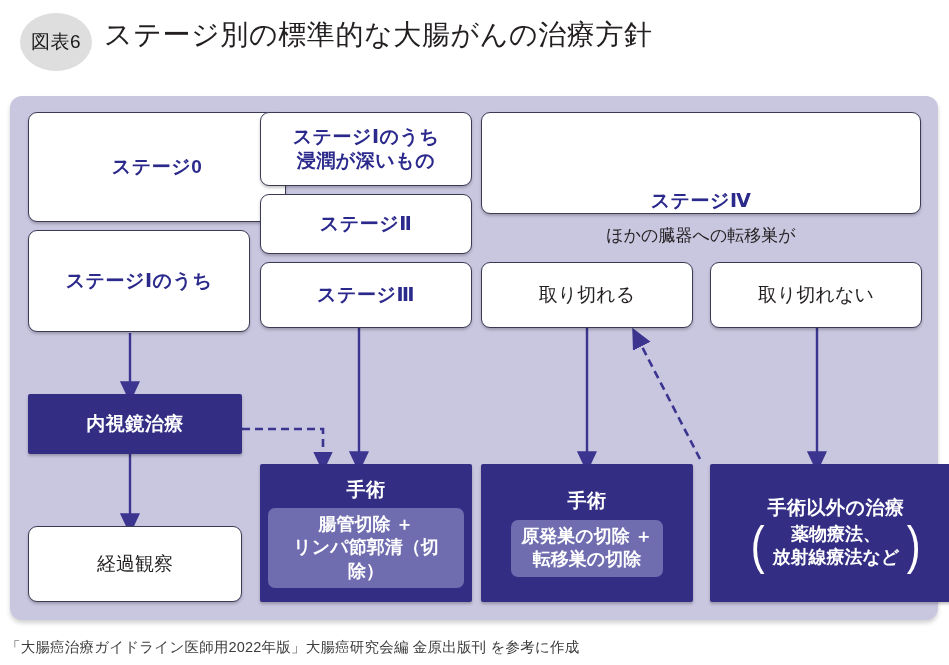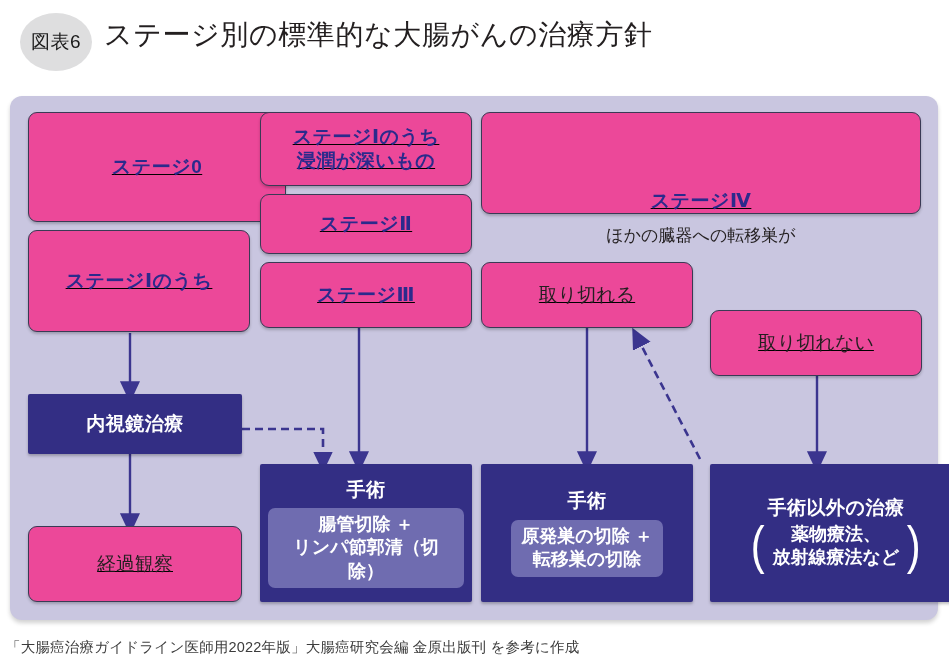--- a/index.html
+++ b/index.html
@@ -31,23 +31,22 @@
     box-shadow:0 3px 4px rgba(0,0,0,.18);
   }
 
   .box{
     position:absolute;box-sizing:border-box;
     display:flex;flex-direction:column;align-items:center;justify-content:center;
     text-align:center;line-height:1.28;
   }
   
   .white{
-    background:#ec4899;border:1px solid #3a3a55;border-radius:9px;
+    background:#ffffff;border:1px solid #3a3a55;border-radius:9px;
     box-shadow:0 2px 3px rgba(0,0,0,.22);
-    text-decoration:underline;
   }
   .stage-label{color:#2b2a8c;font-weight:bold;font-size:19px;letter-spacing:.5px;}
   .plain-label{color:#231f20;font-weight:400;font-size:19px;}
 
   
   .dark{
     background:#332e84;border-radius:2px;
     box-shadow:0 2px 3px rgba(0,0,0,.25);
   }
   .dark-title{color:#ffffff;font-weight:bold;font-size:19px;letter-spacing:.5px;}
@@ -150,21 +149,21 @@
     <div class="box white" style="left:471px;top:16px;width:440px;height:102px;justify-content:flex-end;">
       <span class="stage-label">ステージⅣ</span>
     </div>
 
     <div class="caption-mid" style="left:471px;top:128px;width:440px;">ほかの臓器への転移巣が</div>
 
     <div class="box white" style="left:471px;top:166px;width:212px;height:66px;">
       <span class="plain-label">取り切れる</span>
     </div>
 
-    <div class="box white" style="left:700px;top:166px;width:212px;height:66px;margin-top:48px;">
+    <div class="box white" style="left:700px;top:166px;width:212px;height:66px;">
       <span class="plain-label">取り切れない</span>
     </div>
 
     <div class="box dark" style="left:471px;top:368px;width:212px;height:138px;padding:8px 8px;">
       <span class="dark-title">手術</span>
       <div class="inner">
         <div>原発巣の切除 ＋</div>
         <div>転移巣の切除</div>
       </div>
     </div>

